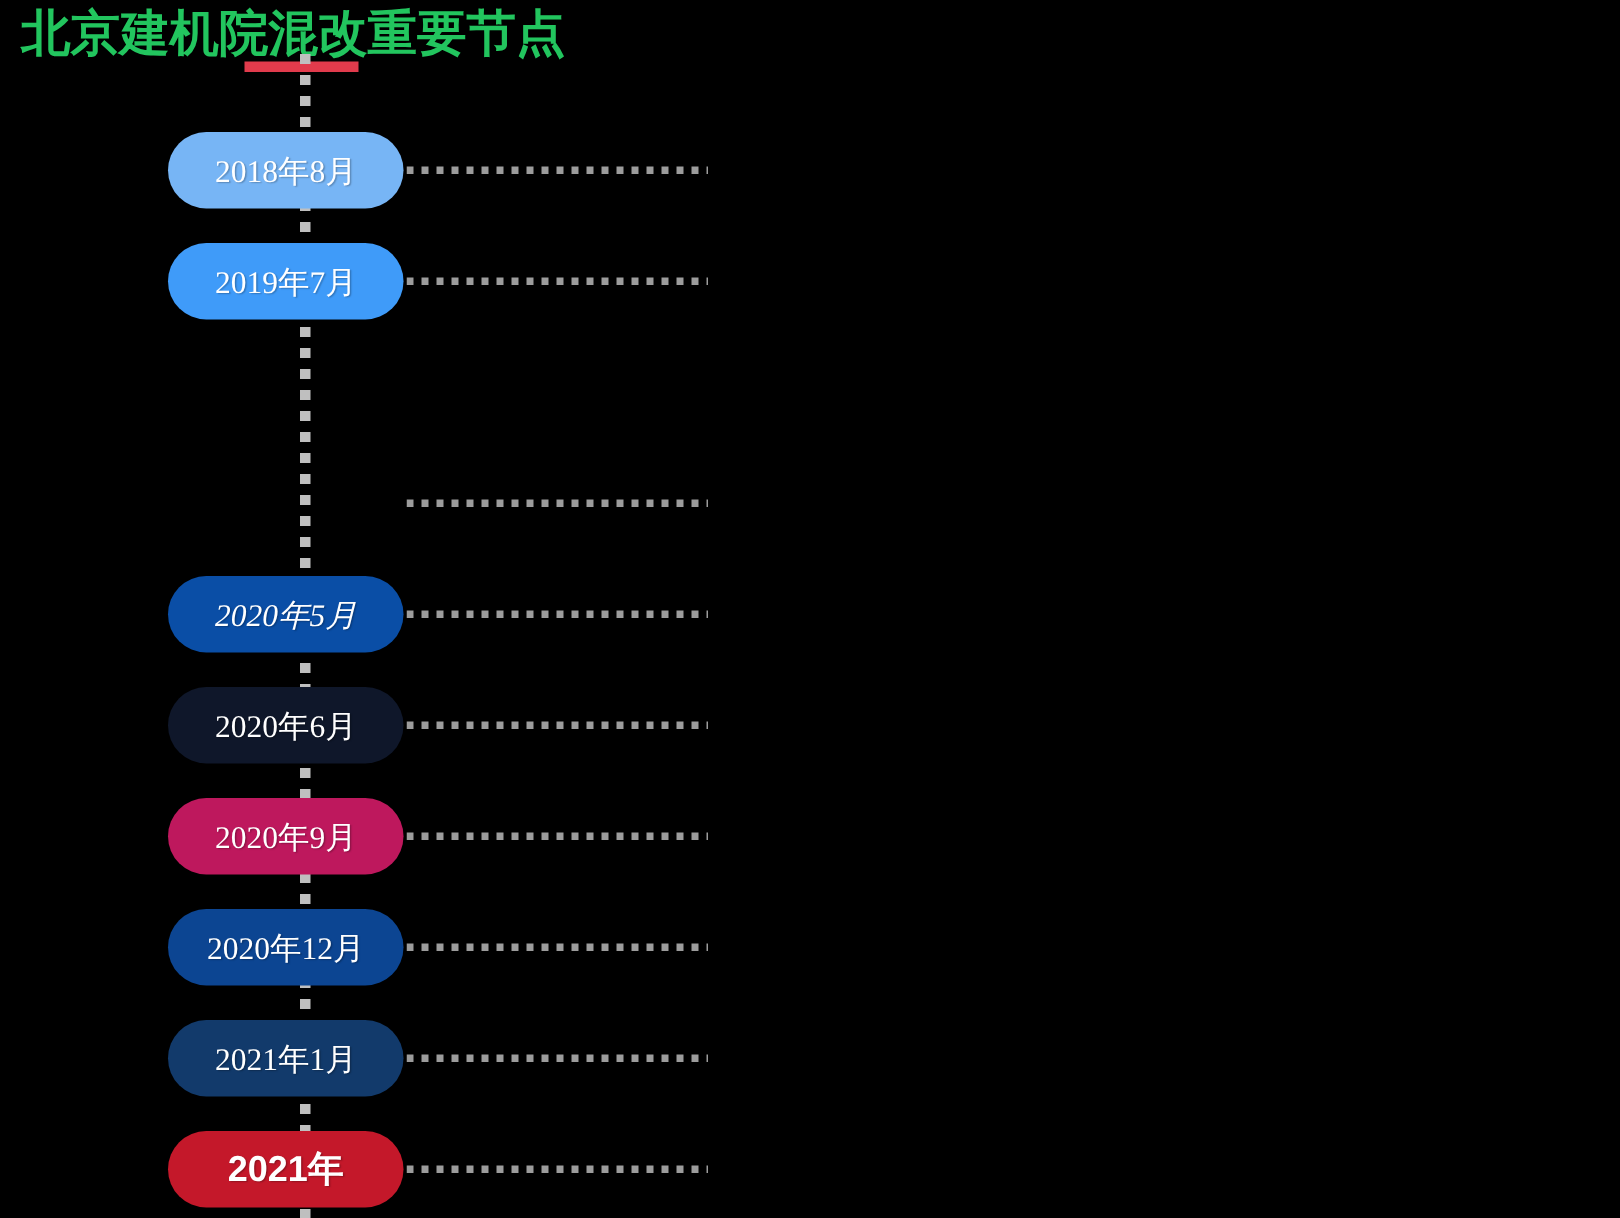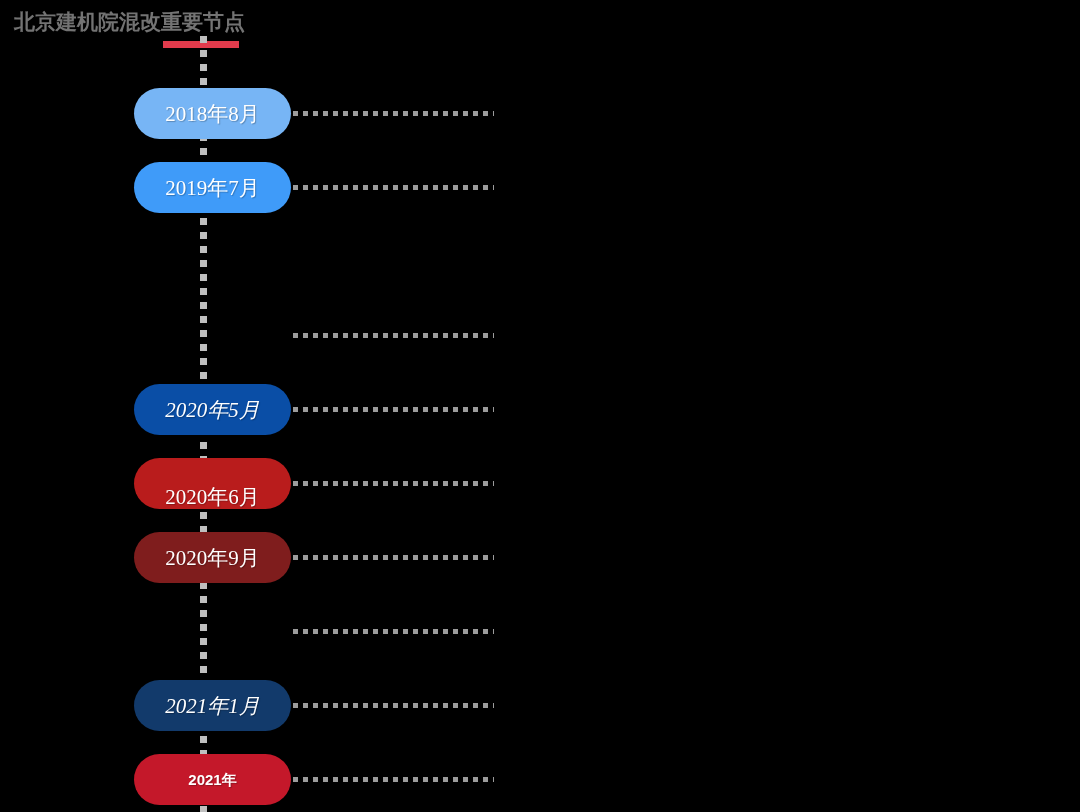--- a/index.html
+++ b/index.html
@@ -26,24 +26,24 @@
   .title-block {
     position: absolute;
     left: 14px;
     top: 2px;
     width: 620px;
     height: 60px;
   }
   .title-text {
     font-family: "Liberation Sans", "DejaVu Sans", sans-serif;
     font-weight: bold;
-    font-size: 21px;
+    font-size: 33px;
     line-height: 40px;
     letter-spacing: 0px;
-    color: #737373;
+    color: #22c55e;
     white-space: nowrap;
   }
   .title-underline {
     position: absolute;
     left: 149px;
     top: 39px;
     width: 76px;
     height: 7px;
     background: #e13b4c;
   }
@@ -68,21 +68,21 @@
   
   .timeline {
     position: absolute;
     left: 0;
     top: 0;
     width: 1080px;
     height: 812px;
   }
   .tl-row {
     position: absolute;
-    left: 134px;
+    left: 112px;
     width: 420px;
     height: 51px;
   }
   .pill {
     position: absolute;
     left: 0;
     top: 0;
     width: 157px;
     height: 51px;
     border-radius: 26px;
@@ -94,21 +94,21 @@
   .pill-label {
     color: #ffffff;
     font-size: 21px;
     line-height: 24px;
     white-space: nowrap;
     text-shadow: 1px 1px 1px rgba(0,0,0,0.25);
   }
   .pill.highlight .pill-label {
     font-family: "Liberation Sans", "DejaVu Sans", sans-serif;
     font-weight: bold;
-    font-size: 15px;
+    font-size: 24px;
   }
   .leader {
     position: absolute;
     left: 159px;
     top: 23px;
     width: 201px;
     height: 5px;
     background-image: linear-gradient(
         to right,
         #9c9c9c 0px,
@@ -147,36 +147,39 @@
       <div class="tl-row" style="top: 310px;">
         <div class="leader"></div>
       </div>
       <div class="tl-row" style="top: 384px;">
         <div class="pill" style="background: rgb(10, 78, 166); font-style: italic;">
           <span class="pill-label">2020年5月</span>
         </div>
         <div class="leader"></div>
       </div>
       <div class="tl-row" style="top: 458px;">
-        <div class="pill" style="background: #b91c1c; align-items: flex-end;">
+        <div class="pill" style="background: #0f172a;">
           <span class="pill-label">2020年6月</span>
         </div>
         <div class="leader"></div>
       </div>
       <div class="tl-row" style="top: 532px;">
-        <div class="pill" style="background: #7f1d1d; justify-content: center;">
+        <div class="pill" style="background: #be185d; justify-content: center;">
           <span class="pill-label">2020年9月</span>
         </div>
         <div class="leader"></div>
       </div>
       <div class="tl-row" style="top: 606px;">
+        <div class="pill" style="background: rgb(12, 69, 146);">
+          <span class="pill-label">2020年12月</span>
+        </div>
         <div class="leader"></div>
       </div>
       <div class="tl-row" style="top: 680px;">
-        <div class="pill" style="background: rgb(18, 58, 107); font-style: italic;">
+        <div class="pill" style="background: rgb(18, 58, 107);">
           <span class="pill-label">2021年1月</span>
         </div>
         <div class="leader"></div>
       </div>
       <div class="tl-row" style="top: 754px;">
         <div class="pill highlight" style="background: rgb(196, 24, 42);">
           <span class="pill-label">2021年</span>
         </div>
         <div class="leader"></div>
       </div>

